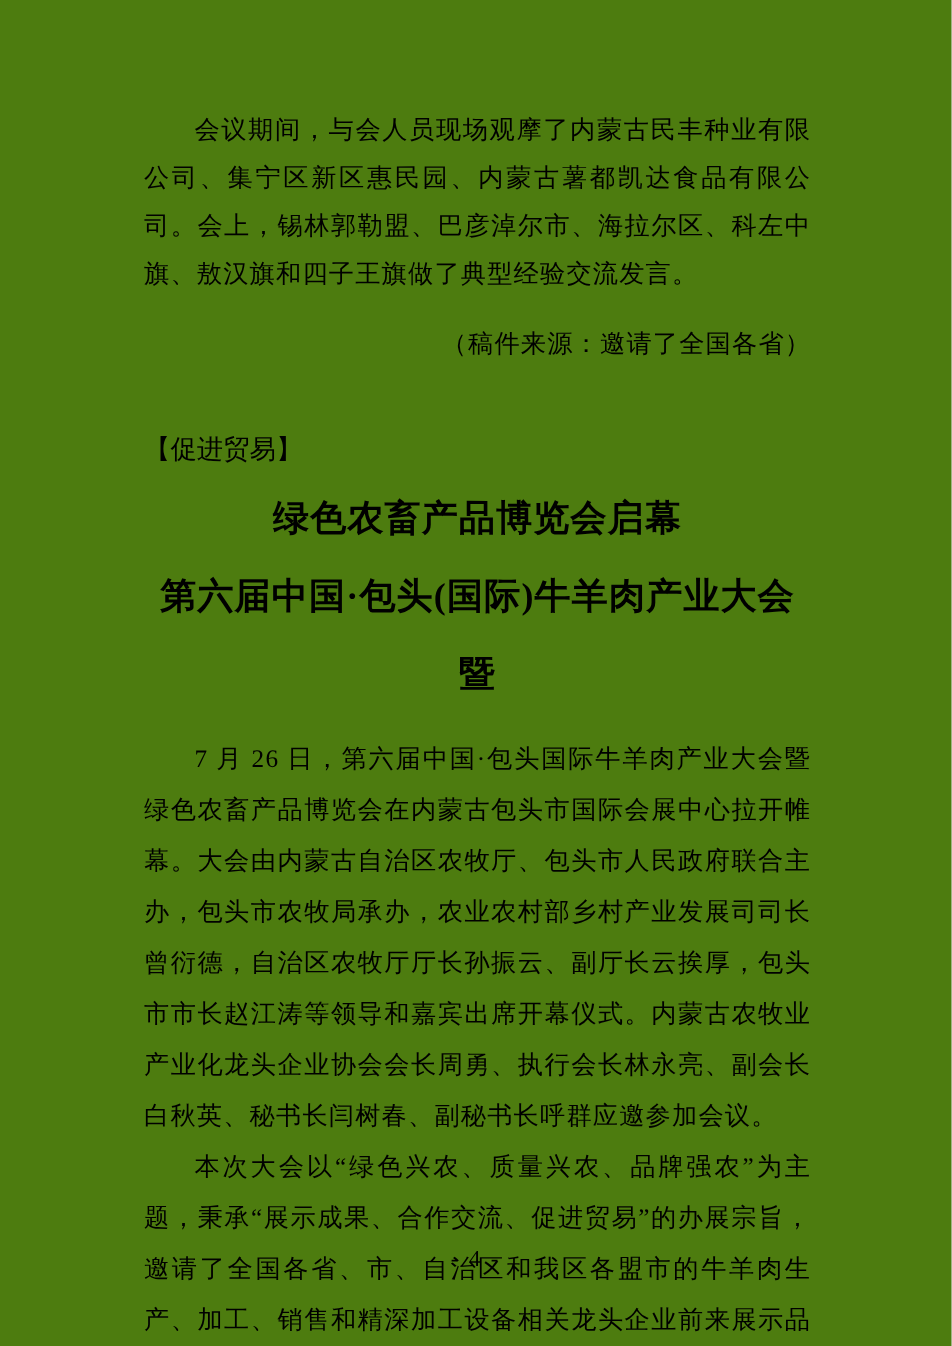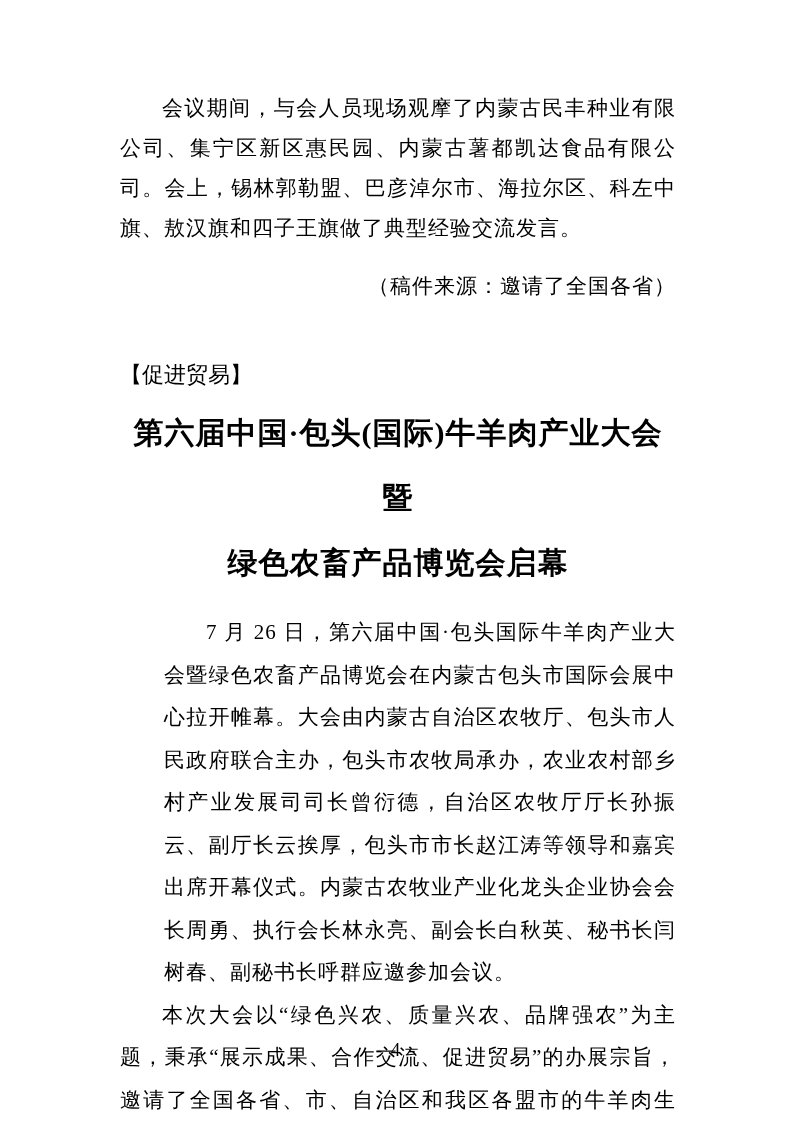--- a/index.html
+++ b/index.html
@@ -5,21 +5,21 @@
   html, body {
     margin: 0;
     padding: 0;
     background: #e8e8e8;
   }
   .page {
     position: relative;
     width: 793px;
     height: 1122px;
     margin: 0 auto;
-    background: #ffffff;
+    background: #4d7c0f;
     color: #000000;
     overflow: hidden;
     font-family: "Liberation Serif", "DejaVu Serif", serif;
   }
   .content {
     position: absolute;
     left: 120px;
     top: 88px;
     width: 556px;
   }
@@ -58,21 +58,20 @@
     font-size: 21px;
     line-height: 42.5px;
     text-align: justify;
     text-justify: inter-ideograph;
     text-indent: 42px;
     margin: 0;
     letter-spacing: 1px;
   }
   .article-paragraph.first {
     margin-top: 16px;
-    margin-left: 44px;
   }
   .page-footer {
     position: absolute;
     left: 0;
     top: 1038px;
     width: 793px;
     text-align: center;
     font-size: 19px;
     line-height: 24px;
     letter-spacing: 2px;
@@ -84,22 +83,22 @@
 <div class="page">
   <div class="content">
 
     <p class="body-text">会议期间，与会人员现场观摩了内蒙古民丰种业有限公司、集宁区新区惠民园、内蒙古薯都凯达食品有限公司。会上，锡林郭勒盟、巴彦淖尔市、海拉尔区、科左中旗、敖汉旗和四子王旗做了典型经验交流发言。</p>
 
     <p class="source-line">（稿件来源：邀请了全国各省）</p>
 
     <h2 class="section-header">【促进贸易】</h2>
 
     <h1 class="article-title">
+      <span style="display:block">绿色农畜产品博览会启幕</span>
       <span style="display:block">第六届中国·包头(国际)牛羊肉产业大会暨</span>
-      <span style="display:block">绿色农畜产品博览会启幕</span>
     </h1>
 
     <p class="article-paragraph first">7 月 26 日，第六届中国·包头国际牛羊肉产业大会暨绿色农畜产品博览会在内蒙古包头市国际会展中心拉开帷幕。大会由内蒙古自治区农牧厅、包头市人民政府联合主办，包头市农牧局承办，农业农村部乡村产业发展司司长曾衍德，自治区农牧厅厅长孙振云、副厅长云挨厚，包头市市长赵江涛等领导和嘉宾出席开幕仪式。内蒙古农牧业产业化龙头企业协会会长周勇、执行会长林永亮、副会长白秋英、秘书长闫树春、副秘书长呼群应邀参加会议。</p>
 
     <p class="article-paragraph">本次大会以“绿色兴农、质量兴农、品牌强农”为主题，秉承“展示成果、合作交流、促进贸易”的办展宗旨，邀请了全国各省、市、自治区和我区各盟市的牛羊肉生产、加工、销售和精深加工设备相关龙头企业前来展示品牌、推介产</p>
 
   </div>
 
   <div class="page-footer">- 4 -</div>
 </div>

